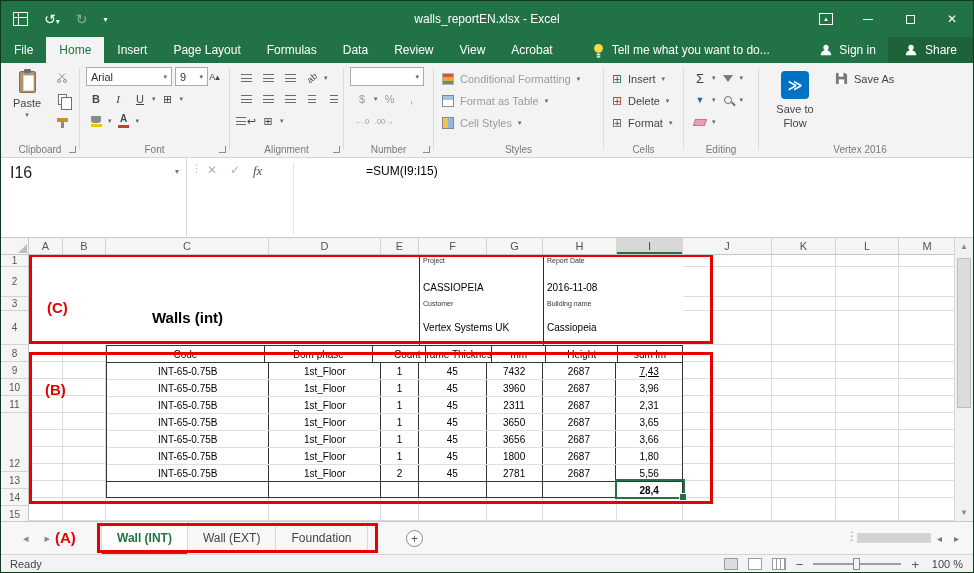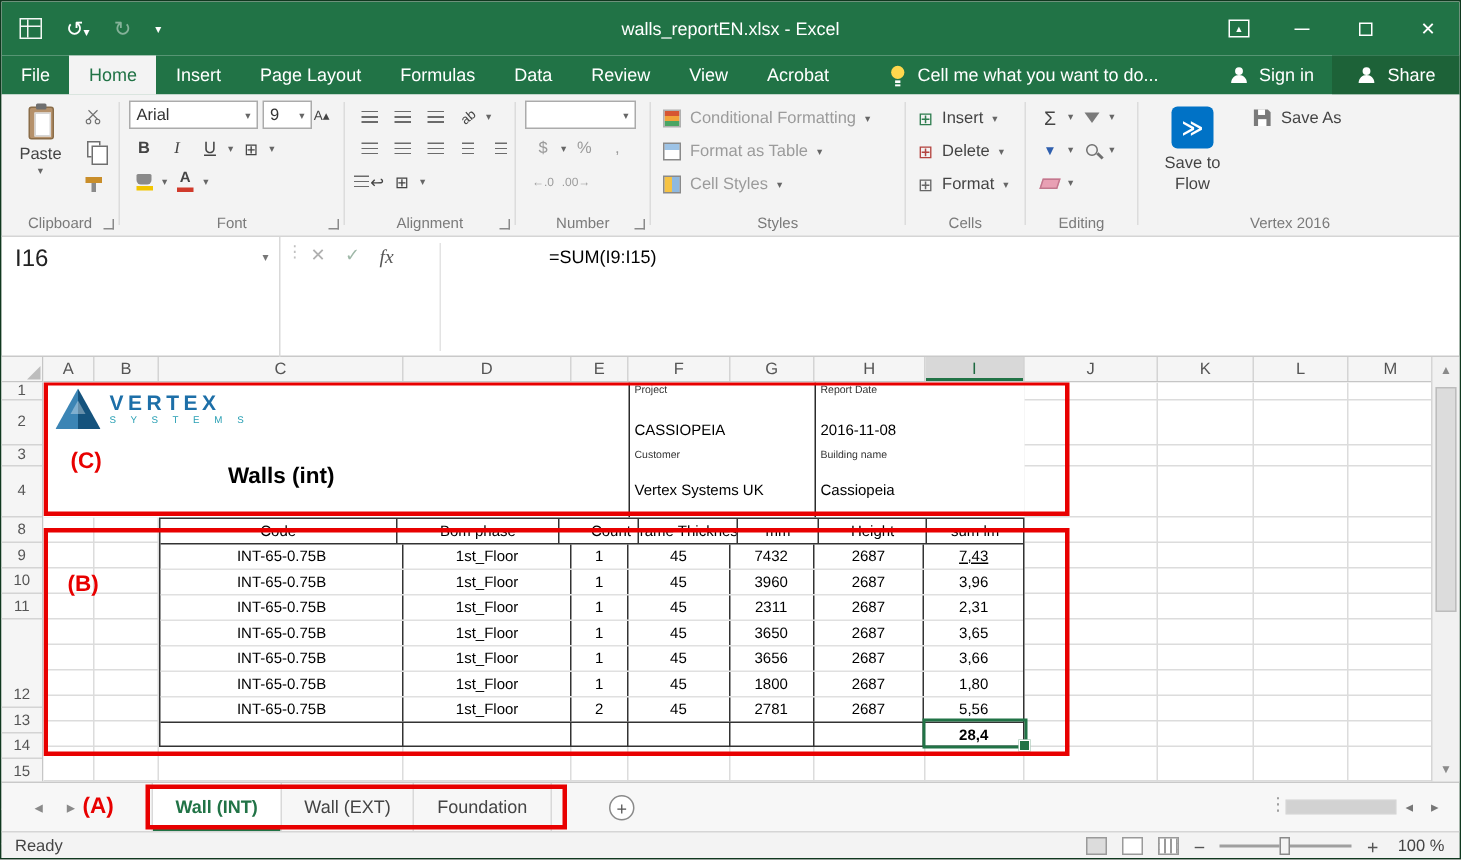--- a/index.html
+++ b/index.html
@@ -185,21 +185,21 @@
         <div class="mtab">Review</div>
         <div class="mtab">View</div>
         <div class="mtab">Acrobat</div>
       </span>
     <span class="tellme">
       <svg width="13" height="15" viewBox="0 0 14 17">
           <circle cx="7" cy="6" r="5" fill="#ffd84d"></circle>
           <rect x="5" y="12" width="4" height="2" fill="#fff"></rect>
           <rect x="5" y="15" width="4" height="1.5" fill="#fff"></rect>
         </svg>
-      <span>Cell me what you want to do...</span>
+      <span>Tell me what you want to do...</span>
     </span>
     <span class="signin">
       <svg width="14" height="14" viewBox="0 0 16 16">
           <circle cx="8" cy="5" r="3" fill="#fff"></circle>
           <path d="M2 14c0-3.3 2.7-6 6-6s6 2.7 6 6z" fill="#fff"></path>
         </svg>
       <span>Sign in</span>
     </span>
     <span class="sharebtn">
       <svg width="14" height="14" viewBox="0 0 16 16">
@@ -503,31 +503,20 @@
           <div class="hline" style="top: 157px;"></div>
           <div class="hline" style="top: 174px;"></div>
           <div class="hline" style="top: 191px;"></div>
           <div class="hline" style="top: 208px;"></div>
           <div class="hline" style="top: 225px;"></div>
           <div class="hline" style="top: 242px;"></div>
           <div class="hline" style="top: 265px;"></div>
         </div>
 
       <div class="report">
-        <div class="brand">
-          <svg width="30" height="27" viewBox="0 0 30 27">
-            <polygon points="15,0 30,27 15,27" fill="#15537d"></polygon>
-            <polygon points="15,0 0,27 15,27" fill="#3c85b5"></polygon>
-            <polygon points="15,8 20,17 10,17" fill="#ffffff" opacity="0.35"></polygon>
-          </svg>
-          <span class="brandtxt">
-            <span class="brandname">VERTEX</span>
-            <span class="brandsub">S Y S T E M S</span>
-          </span>
-        </div>
         <div class="rtitle">Walls (int)</div>
         <div class="rdiv" style="left:390px"></div>
         <div class="rdiv" style="left:514px"></div>
         <span class="rlabel" style="left:394px;top:2px">Project</span>
         <span class="rvalue" style="left:394px;top:27px">CASSIOPEIA</span>
         <span class="rlabel" style="left:394px;top:45px">Customer</span>
         <span class="rvalue" style="left:394px;top:67px">Vertex Systems UK</span>
         <span class="rlabel" style="left:518px;top:2px">Report Date</span>
         <span class="rvalue" style="left:518px;top:27px">2016-11-08</span>
         <span class="rlabel" style="left:518px;top:45px">Building name</span>

